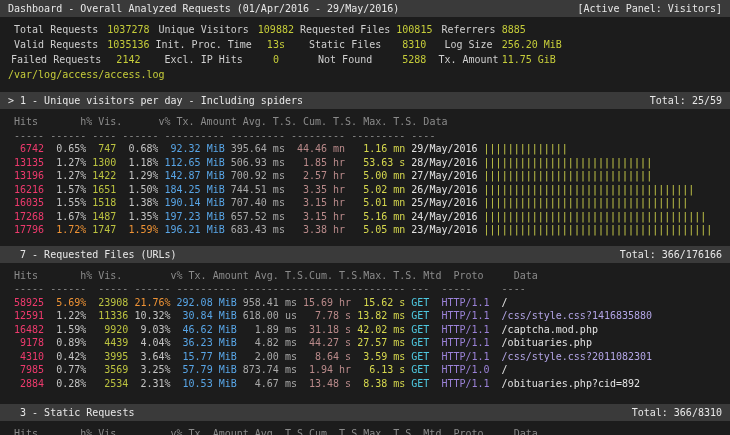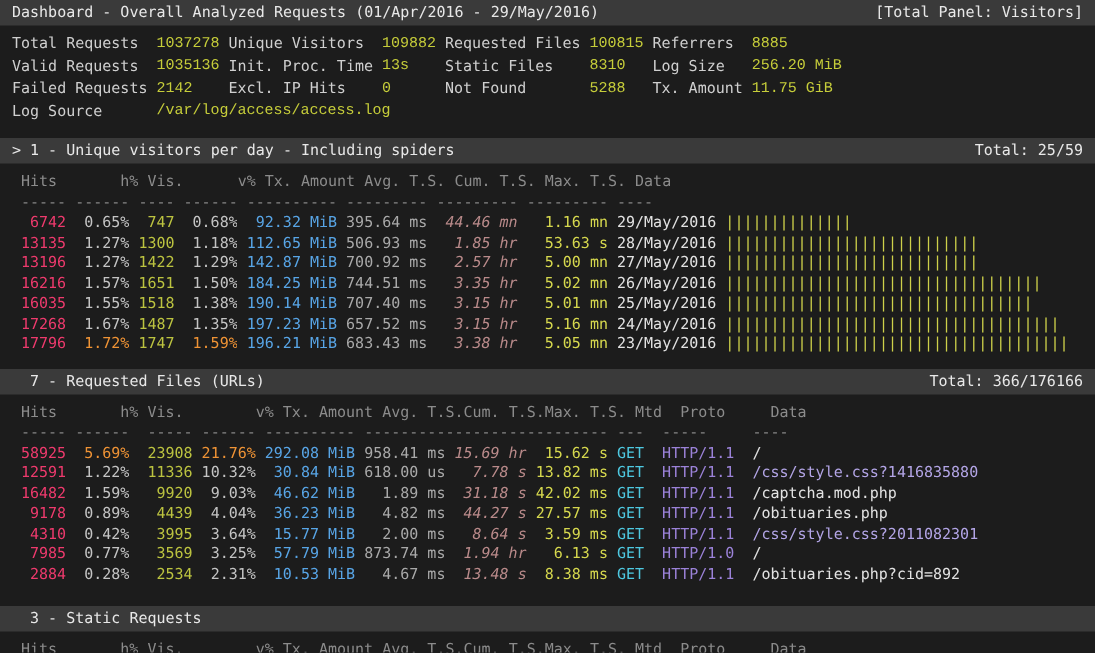--- a/index.html
+++ b/index.html
@@ -10,61 +10,61 @@
     font-size:10px;
     -webkit-font-smoothing:none;
   }
   .bar{
     height:17px;line-height:17px;
     background:var(--bar,#3a3a3a);color:var(--fg,#e8e8e8);
     display:flex;justify-content:space-between;
     padding:0 8px;white-space:pre;
   }
   #summary{padding:5px 0 0 8px;}
-  .srow{height:15px;line-height:15px;display:flex;white-space:pre;}
+  .srow{height:15px;line-height:15px;display:flex;white-space:pre;text-align:center;}
   .srow .lbl{color:var(--label,#cfcfcf);}
-  .srow .val{color:var(--val,#c6cd3a);font-family:Liberation Mono, monospace;}
+  .srow .val{color:var(--val,#c6cd3a);}
   .panel-bar{margin-top:0;}
   #panel-0 .bar{margin-top:10px;}
   #panel-1 .bar{margin-top:9px;}
   #panel-2 .bar{margin-top:14px;text-align:center;}
   .ptitle{white-space:pre;}
   .tbl{padding:6px 0 0 8px;}
   .trow{height:13.5px;line-height:13.5px;display:flex;white-space:pre;}
   .c{display:inline-block;white-space:pre;overflow:hidden;flex:0 0 auto;text-align:right;}
   .c.left{text-align:left;padding-left:1ch;}
   .c.grow{flex:1 1 auto;text-align:left;padding-left:1ch;}
   .hdr .c{color:var(--dim,#8b8b8b);}
   .hits{color:var(--hits,#ee3a6d);}
   .vis{color:var(--vis,#bcc340);}
   .pct{color:var(--pct,#c4c4c4);}
   .tx{color:var(--tx,#58a5e6);}
   .avg{color:var(--avg,#a9a9a9);}
-  .cum{color:var(--cum,#b98a8a);font-style:italic;}
+  .cum{color:var(--cum,#b98a8a);}
   .max{color:var(--max,#d6d84e);}
   .data{color:var(--datac,#e2e2e2);}
   .mtd{color:var(--mtd,#4ec9e1);}
   .proto{color:var(--proto,#9b82d8);}
   .lav{color:var(--lav,#b3a5e6);}
   .bars{color:var(--barsc,#cdd04a);}
   .hl{color:var(--hl,#ef9335);}
 </style>
 </head>
 <body>
 
 <div class="bar" id="title-bar">
   <span>Dashboard - Overall Analyzed Requests (01/Apr/2016 - 29/May/2016)</span>
-  <span>[Total Panel: Visitors]</span>
+  <span>[Active Panel: Visitors]</span>
 </div>
 
 <div id="summary">
     <div class="srow"><span class="lbl" style="display: inline-block; width: 16ch; white-space: pre;">Total Requests</span><span class="val" style="display: inline-block; width: 8ch; white-space: pre;">1037278</span><span class="lbl" style="display: inline-block; width: 17ch; white-space: pre;">Unique Visitors</span><span class="val" style="display: inline-block; width: 7ch; white-space: pre;">109882</span><span class="lbl" style="display: inline-block; width: 16ch; white-space: pre;">Requested Files</span><span class="val" style="display: inline-block; width: 7ch; white-space: pre;">100815</span><span class="lbl" style="display: inline-block; width: 11ch; white-space: pre;">Referrers</span><span class="val">8885</span></div>
     <div class="srow"><span class="lbl" style="display: inline-block; width: 16ch; white-space: pre;">Valid Requests</span><span class="val" style="display: inline-block; width: 8ch; white-space: pre;">1035136</span><span class="lbl" style="display: inline-block; width: 17ch; white-space: pre;">Init. Proc. Time</span><span class="val" style="display: inline-block; width: 7ch; white-space: pre;">13s</span><span class="lbl" style="display: inline-block; width: 16ch; white-space: pre;">Static Files</span><span class="val" style="display: inline-block; width: 7ch; white-space: pre;">8310</span><span class="lbl" style="display: inline-block; width: 11ch; white-space: pre;">Log Size</span><span class="val">256.20 MiB</span></div>
     <div class="srow"><span class="lbl" style="display: inline-block; width: 16ch; white-space: pre;">Failed Requests</span><span class="val" style="display: inline-block; width: 8ch; white-space: pre;">2142</span><span class="lbl" style="display: inline-block; width: 17ch; white-space: pre;">Excl. IP Hits</span><span class="val" style="display: inline-block; width: 7ch; white-space: pre;">0</span><span class="lbl" style="display: inline-block; width: 16ch; white-space: pre;">Not Found</span><span class="val" style="display: inline-block; width: 7ch; white-space: pre;">5288</span><span class="lbl" style="display: inline-block; width: 11ch; white-space: pre;">Tx. Amount</span><span class="val">11.75 GiB</span></div>
-    <div class="srow"><span class="lbl" style="display: inline-block; width: 16ch; white-space: pre;">Log Source</span><span class="val" style="display: inline-block; width: 8ch; white-space: pre;">/var/log/access/access.log</span></div>
+    <div class="srow"><span class="val" style="display: inline-block; width: 8ch; white-space: pre;">/var/log/access/access.log</span></div>
   </div>
 
 <section id="panel-0">
     <div class="bar panel-bar"><span class="ptitle">&gt; 1 - Unique visitors per day - Including spiders</span><span>Total: 25/59</span></div>
     <div class="tbl">
       <div class="trow hdr"><span class="c left" style="width: 6ch;">Hits</span><span class="c " style="width: 7ch;">h%</span><span class="c left" style="width: 5ch;">Vis.</span><span class="c " style="width: 7ch;">v%</span><span class="c " style="width: 11ch;">Tx. Amount</span><span class="c " style="width: 10ch;">Avg. T.S.</span><span class="c " style="width: 10ch;">Cum. T.S.</span><span class="c " style="width: 10ch;">Max. T.S.</span><span class="c grow">Data</span></div>
       <div class="trow hdr"><span class="c " style="width: 6ch;">-----</span><span class="c " style="width: 7ch;">------</span><span class="c " style="width: 5ch;">----</span><span class="c " style="width: 7ch;">------</span><span class="c " style="width: 11ch;">----------</span><span class="c " style="width: 10ch;">---------</span><span class="c " style="width: 10ch;">---------</span><span class="c " style="width: 10ch;">---------</span><span class="c grow">----</span></div>
       <div class="trow"><span class="c hits" style="width: 6ch;">6742</span><span class="c pct" style="width: 7ch;">0.65%</span><span class="c vis" style="width: 5ch;">747</span><span class="c pct" style="width: 7ch;">0.68%</span><span class="c tx" style="width: 11ch;">92.32 MiB</span><span class="c avg" style="width: 10ch;">395.64 ms</span><span class="c cum" style="width: 10ch;">44.46 mn</span><span class="c max" style="width: 10ch;">1.16 mn</span><span class="c grow"><span class="data">29/May/2016</span><span class="bars"> ||||||||||||||</span></span></div>
       <div class="trow"><span class="c hits" style="width: 6ch;">13135</span><span class="c pct" style="width: 7ch;">1.27%</span><span class="c vis" style="width: 5ch;">1300</span><span class="c pct" style="width: 7ch;">1.18%</span><span class="c tx" style="width: 11ch;">112.65 MiB</span><span class="c avg" style="width: 10ch;">506.93 ms</span><span class="c cum" style="width: 10ch;">1.85 hr</span><span class="c max" style="width: 10ch;">53.63 s</span><span class="c grow"><span class="data">28/May/2016</span><span class="bars"> ||||||||||||||||||||||||||||</span></span></div>
       <div class="trow"><span class="c hits" style="width: 6ch;">13196</span><span class="c pct" style="width: 7ch;">1.27%</span><span class="c vis" style="width: 5ch;">1422</span><span class="c pct" style="width: 7ch;">1.29%</span><span class="c tx" style="width: 11ch;">142.87 MiB</span><span class="c avg" style="width: 10ch;">700.92 ms</span><span class="c cum" style="width: 10ch;">2.57 hr</span><span class="c max" style="width: 10ch;">5.00 mn</span><span class="c grow"><span class="data">27/May/2016</span><span class="bars"> ||||||||||||||||||||||||||||</span></span></div>
@@ -82,17 +82,17 @@
       <div class="trow"><span class="c hits" style="width: 6ch;">58925</span><span class="c pct hl" style="width: 7ch;">5.69%</span><span class="c vis" style="width: 7ch;">23908</span><span class="c pct hl" style="width: 7ch;">21.76%</span><span class="c tx" style="width: 11ch;">292.08 MiB</span><span class="c avg" style="width: 10ch;">958.41 ms</span><span class="c cum" style="width: 9ch;">15.69 hr</span><span class="c max" style="width: 9ch;">15.62 s</span><span class="c mtd left" style="width: 4ch;">GET</span><span class="c proto left" style="width: 9ch;">HTTP/1.1</span><span class="c grow"><span class="data">/</span></span></div>
       <div class="trow"><span class="c hits" style="width: 6ch;">12591</span><span class="c pct" style="width: 7ch;">1.22%</span><span class="c vis" style="width: 7ch;">11336</span><span class="c pct" style="width: 7ch;">10.32%</span><span class="c tx" style="width: 11ch;">30.84 MiB</span><span class="c avg" style="width: 10ch;">618.00 us</span><span class="c cum" style="width: 9ch;">7.78 s</span><span class="c max" style="width: 9ch;">13.82 ms</span><span class="c mtd left" style="width: 4ch;">GET</span><span class="c proto left" style="width: 9ch;">HTTP/1.1</span><span class="c grow"><span class="lav">/css/style.css?1416835880</span></span></div>
       <div class="trow"><span class="c hits" style="width: 6ch;">16482</span><span class="c pct" style="width: 7ch;">1.59%</span><span class="c vis" style="width: 7ch;">9920</span><span class="c pct" style="width: 7ch;">9.03%</span><span class="c tx" style="width: 11ch;">46.62 MiB</span><span class="c avg" style="width: 10ch;">1.89 ms</span><span class="c cum" style="width: 9ch;">31.18 s</span><span class="c max" style="width: 9ch;">42.02 ms</span><span class="c mtd left" style="width: 4ch;">GET</span><span class="c proto left" style="width: 9ch;">HTTP/1.1</span><span class="c grow"><span class="data">/captcha.mod.php</span></span></div>
       <div class="trow"><span class="c hits" style="width: 6ch;">9178</span><span class="c pct" style="width: 7ch;">0.89%</span><span class="c vis" style="width: 7ch;">4439</span><span class="c pct" style="width: 7ch;">4.04%</span><span class="c tx" style="width: 11ch;">36.23 MiB</span><span class="c avg" style="width: 10ch;">4.82 ms</span><span class="c cum" style="width: 9ch;">44.27 s</span><span class="c max" style="width: 9ch;">27.57 ms</span><span class="c mtd left" style="width: 4ch;">GET</span><span class="c proto left" style="width: 9ch;">HTTP/1.1</span><span class="c grow"><span class="data">/obituaries.php</span></span></div>
       <div class="trow"><span class="c hits" style="width: 6ch;">4310</span><span class="c pct" style="width: 7ch;">0.42%</span><span class="c vis" style="width: 7ch;">3995</span><span class="c pct" style="width: 7ch;">3.64%</span><span class="c tx" style="width: 11ch;">15.77 MiB</span><span class="c avg" style="width: 10ch;">2.00 ms</span><span class="c cum" style="width: 9ch;">8.64 s</span><span class="c max" style="width: 9ch;">3.59 ms</span><span class="c mtd left" style="width: 4ch;">GET</span><span class="c proto left" style="width: 9ch;">HTTP/1.1</span><span class="c grow"><span class="lav">/css/style.css?2011082301</span></span></div>
       <div class="trow"><span class="c hits" style="width: 6ch;">7985</span><span class="c pct" style="width: 7ch;">0.77%</span><span class="c vis" style="width: 7ch;">3569</span><span class="c pct" style="width: 7ch;">3.25%</span><span class="c tx" style="width: 11ch;">57.79 MiB</span><span class="c avg" style="width: 10ch;">873.74 ms</span><span class="c cum" style="width: 9ch;">1.94 hr</span><span class="c max" style="width: 9ch;">6.13 s</span><span class="c mtd left" style="width: 4ch;">GET</span><span class="c proto left" style="width: 9ch;">HTTP/1.0</span><span class="c grow"><span class="data">/</span></span></div>
       <div class="trow"><span class="c hits" style="width: 6ch;">2884</span><span class="c pct" style="width: 7ch;">0.28%</span><span class="c vis" style="width: 7ch;">2534</span><span class="c pct" style="width: 7ch;">2.31%</span><span class="c tx" style="width: 11ch;">10.53 MiB</span><span class="c avg" style="width: 10ch;">4.67 ms</span><span class="c cum" style="width: 9ch;">13.48 s</span><span class="c max" style="width: 9ch;">8.38 ms</span><span class="c mtd left" style="width: 4ch;">GET</span><span class="c proto left" style="width: 9ch;">HTTP/1.1</span><span class="c grow"><span class="data">/obituaries.php?cid=892</span></span></div>
     </div>
   </section>
 <section id="panel-2">
-    <div class="bar panel-bar"><span class="ptitle">  3 - Static Requests</span></div>
+    <div class="bar panel-bar"><span class="ptitle">  3 - Static Requests</span><span>Total: 366/8310</span></div>
     <div class="tbl">
       <div class="trow hdr"><span class="c left" style="width: 6ch;">Hits</span><span class="c " style="width: 7ch;">h%</span><span class="c left" style="width: 7ch;">Vis.</span><span class="c " style="width: 7ch;">v%</span><span class="c " style="width: 11ch;">Tx. Amount</span><span class="c " style="width: 10ch;">Avg. T.S.</span><span class="c " style="width: 9ch;">Cum. T.S.</span><span class="c " style="width: 9ch;">Max. T.S.</span><span class="c left" style="width: 4ch;">Mtd</span><span class="c left" style="width: 9ch;">Proto</span><span class="c grow">Data</span></div>
     </div>
   </section>
 
 </body></html>

